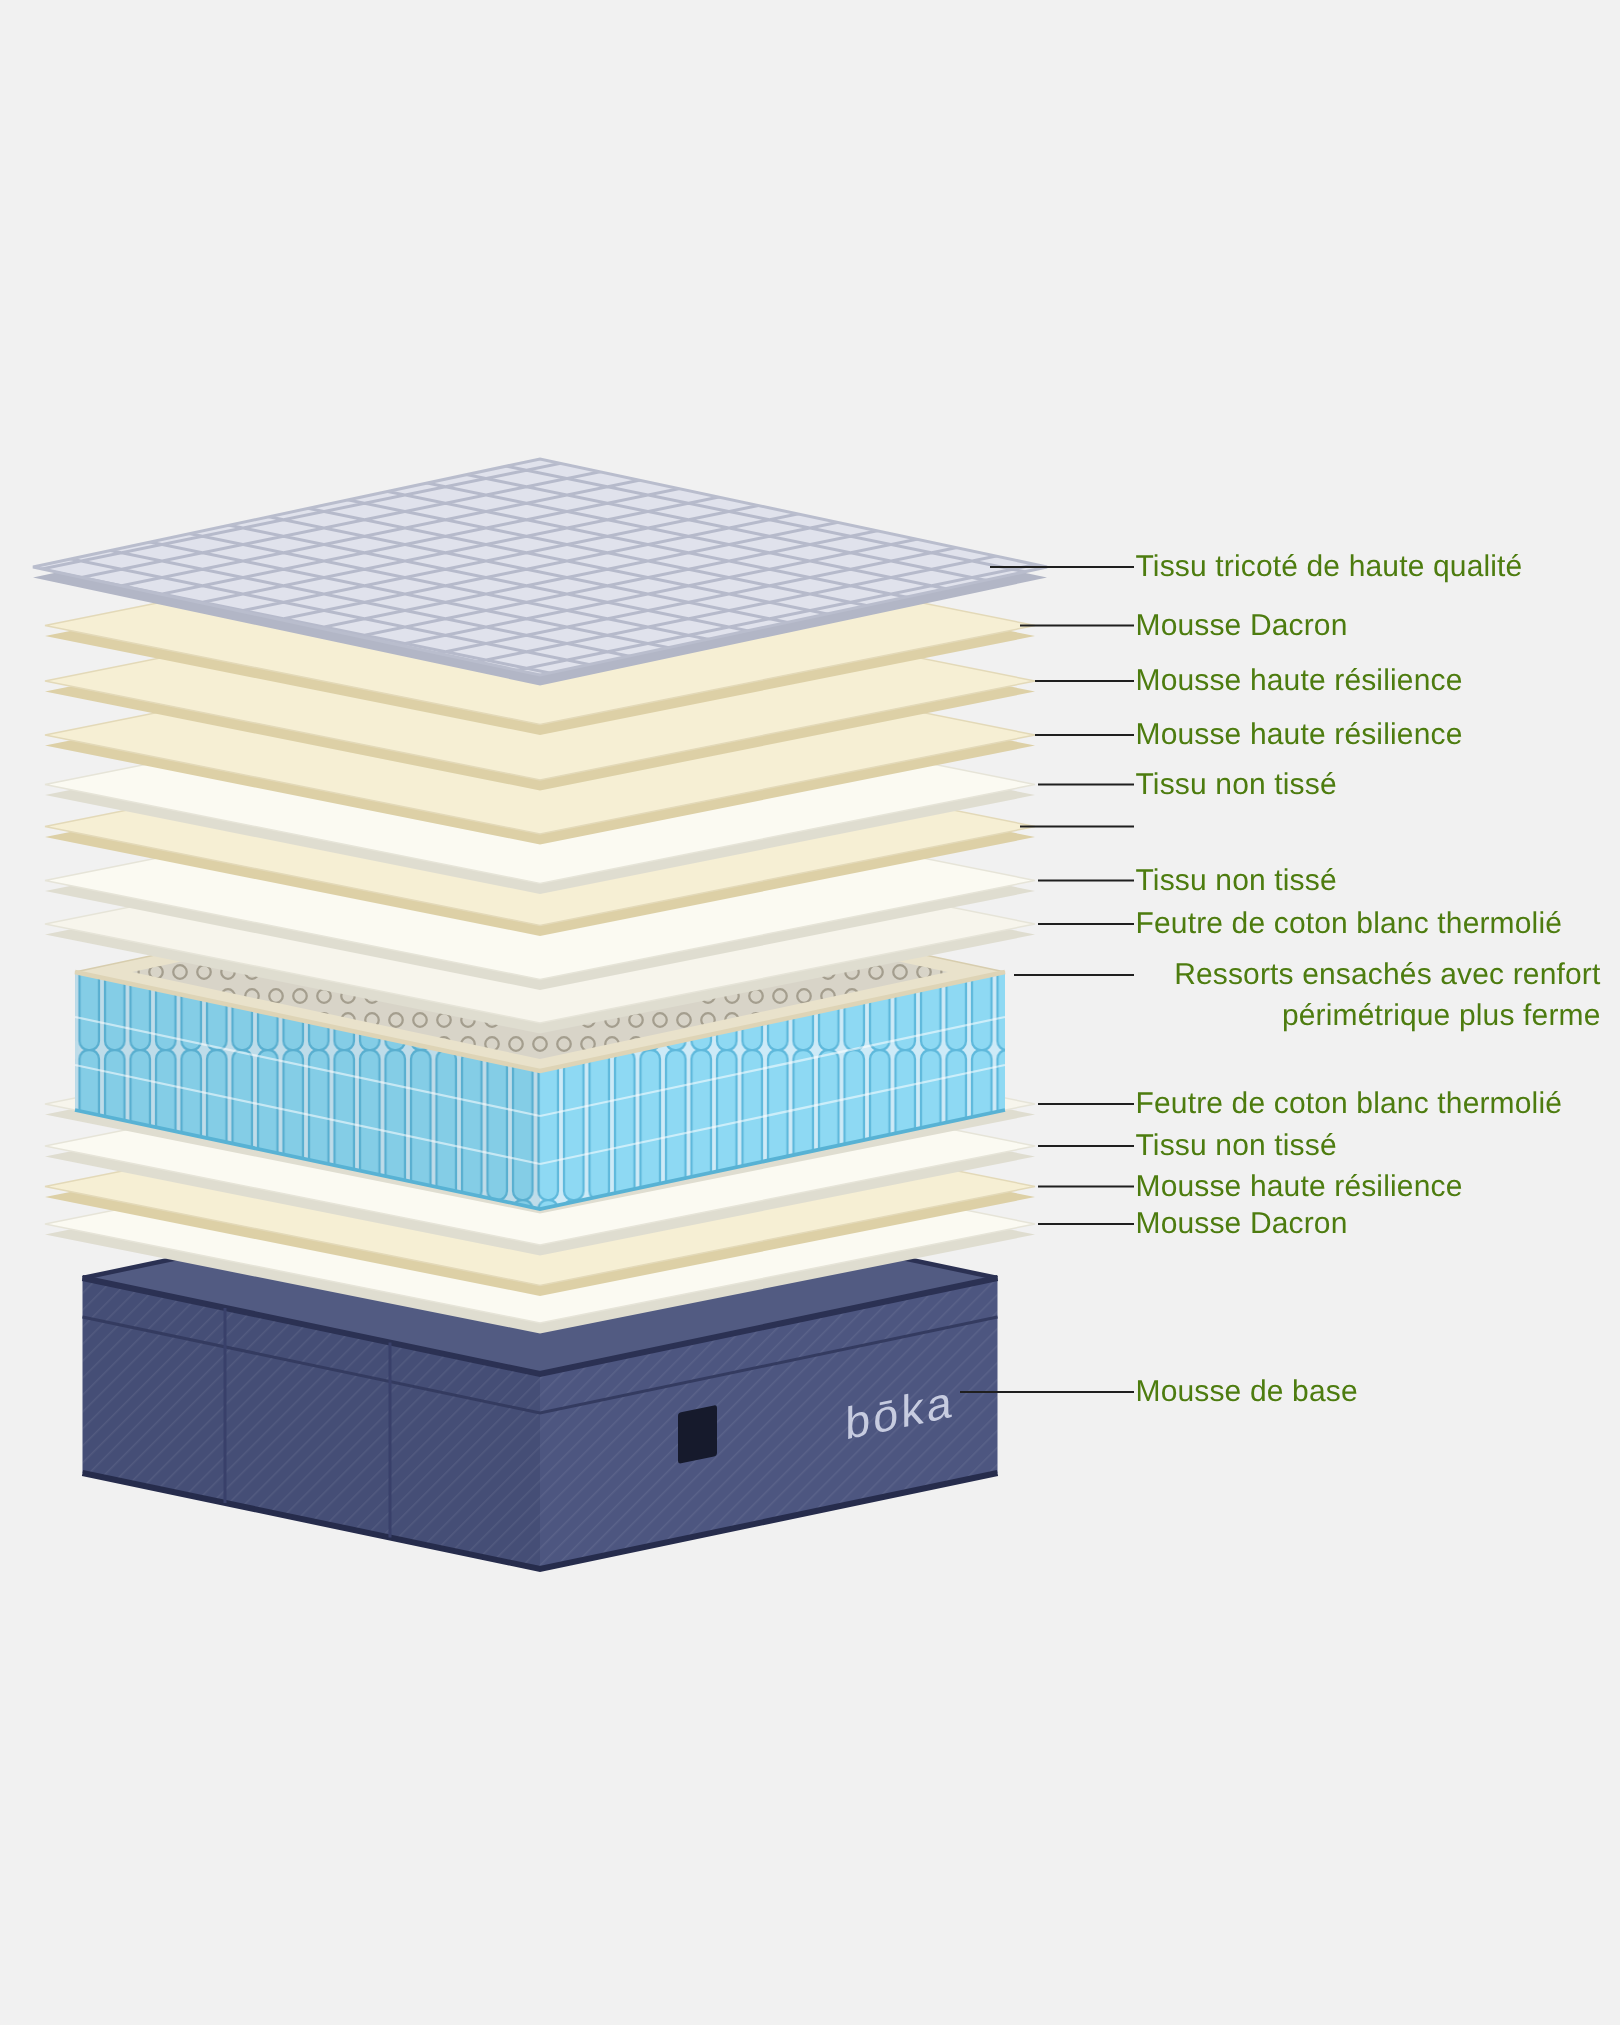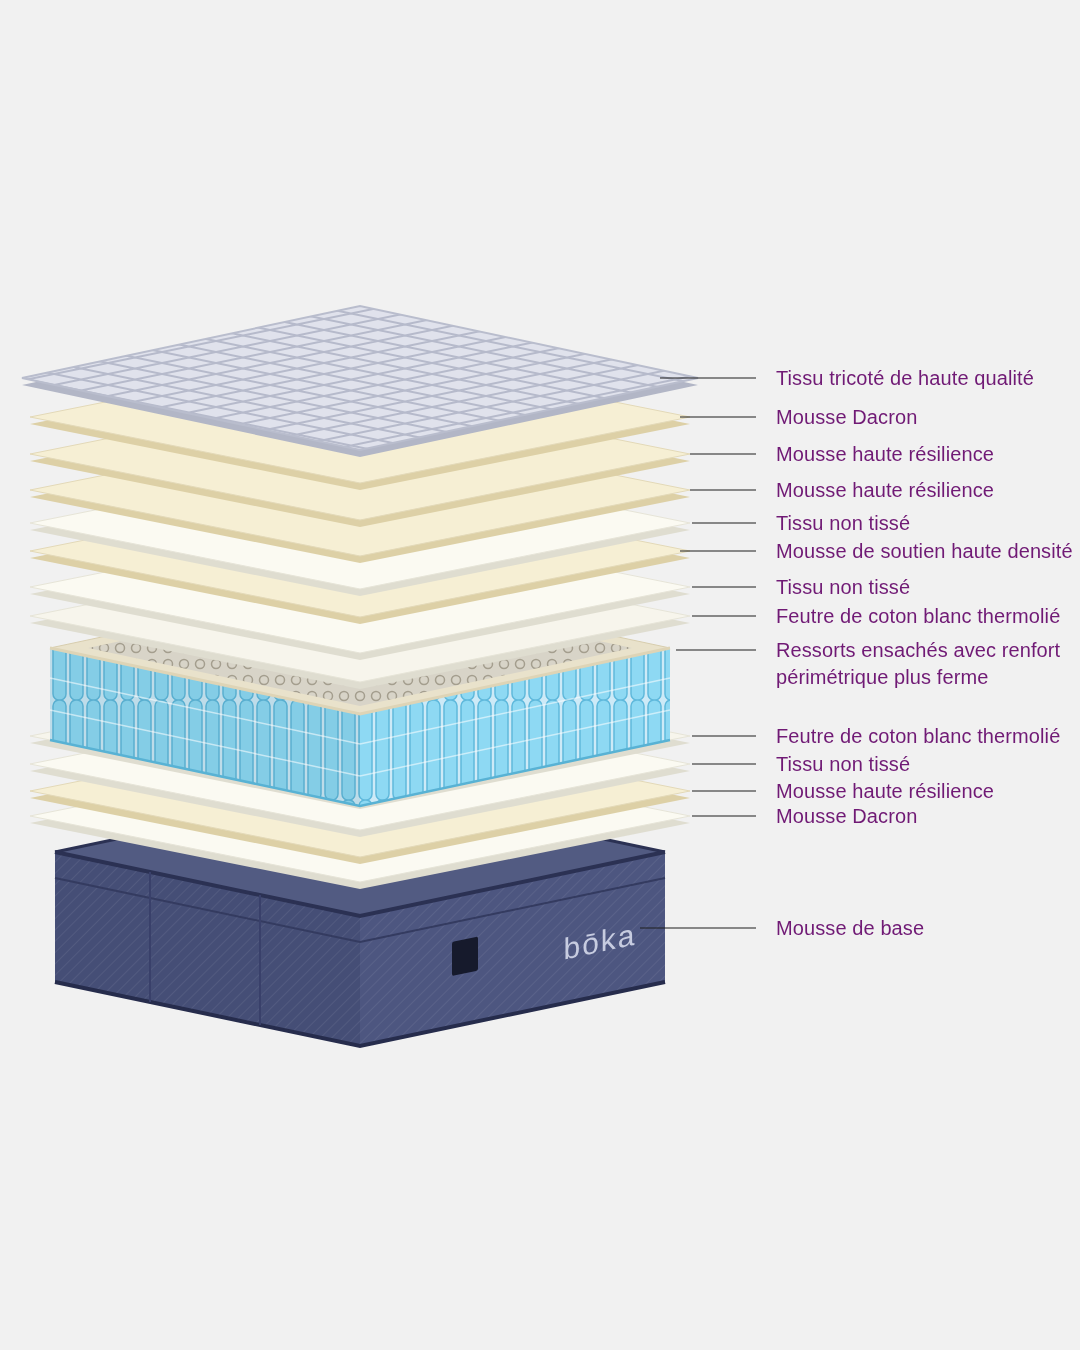--- a/index.html
+++ b/index.html
@@ -6,26 +6,26 @@
   body{
     width:1080px;height:1350px;
     background:#f1f1f1;
     font-family:"Liberation Sans",sans-serif;
     overflow:hidden;
   }
   .stage{position:relative;width:1080px;height:1350px;}
   .stage > svg{position:absolute;left:0;top:0;}
   .labels{position:absolute;left:0;top:0;width:1080px;height:1350px;pointer-events:none;}
   .label{
-    position:absolute;left:776px;
+    position:absolute;left:757px;
     font-size:20px;line-height:27px;
-    color:#701a75;letter-spacing:.1px;
+    color:#4d7c0f;letter-spacing:.1px;
     white-space:nowrap;
   }
-  .label.wrap{white-space:normal;width:310px;}
+  .label.wrap{white-space:normal;width:310px;text-align:right;}
 </style>
 </head>
 <body>
 
 <div class="stage">
 
   <svg width="1080" height="1350" viewBox="0 0 1080 1350">
     <defs>
       <pattern id="quilt" width="54" height="22" patternUnits="userSpaceOnUse">
         <rect width="54" height="22" fill="#e0e2ec"></rect>
@@ -157,21 +157,20 @@
       <line x1="640" y1="928" x2="756" y2="928"></line>
     </g>
   </svg>
 
   <div class="labels">
     <div class="label" style="top:365px">Tissu tricoté de haute qualité</div>
     <div class="label" style="top:404px">Mousse Dacron</div>
     <div class="label" style="top:441px">Mousse haute résilience</div>
     <div class="label" style="top:477px">Mousse haute résilience</div>
     <div class="label" style="top:510px">Tissu non tissé</div>
-    <div class="label" style="top:538px">Mousse de soutien haute densité</div>
     <div class="label" style="top:574px">Tissu non tissé</div>
     <div class="label" style="top:603px">Feutre de coton blanc thermolié</div>
     <div class="label wrap" style="top:637px">Ressorts ensachés avec renfort périmétrique plus ferme</div>
     <div class="label" style="top:723px">Feutre de coton blanc thermolié</div>
     <div class="label" style="top:751px">Tissu non tissé</div>
     <div class="label" style="top:778px">Mousse haute résilience</div>
     <div class="label" style="top:803px">Mousse Dacron</div>
     <div class="label" style="top:915px">Mousse de base</div>
   </div>
 

